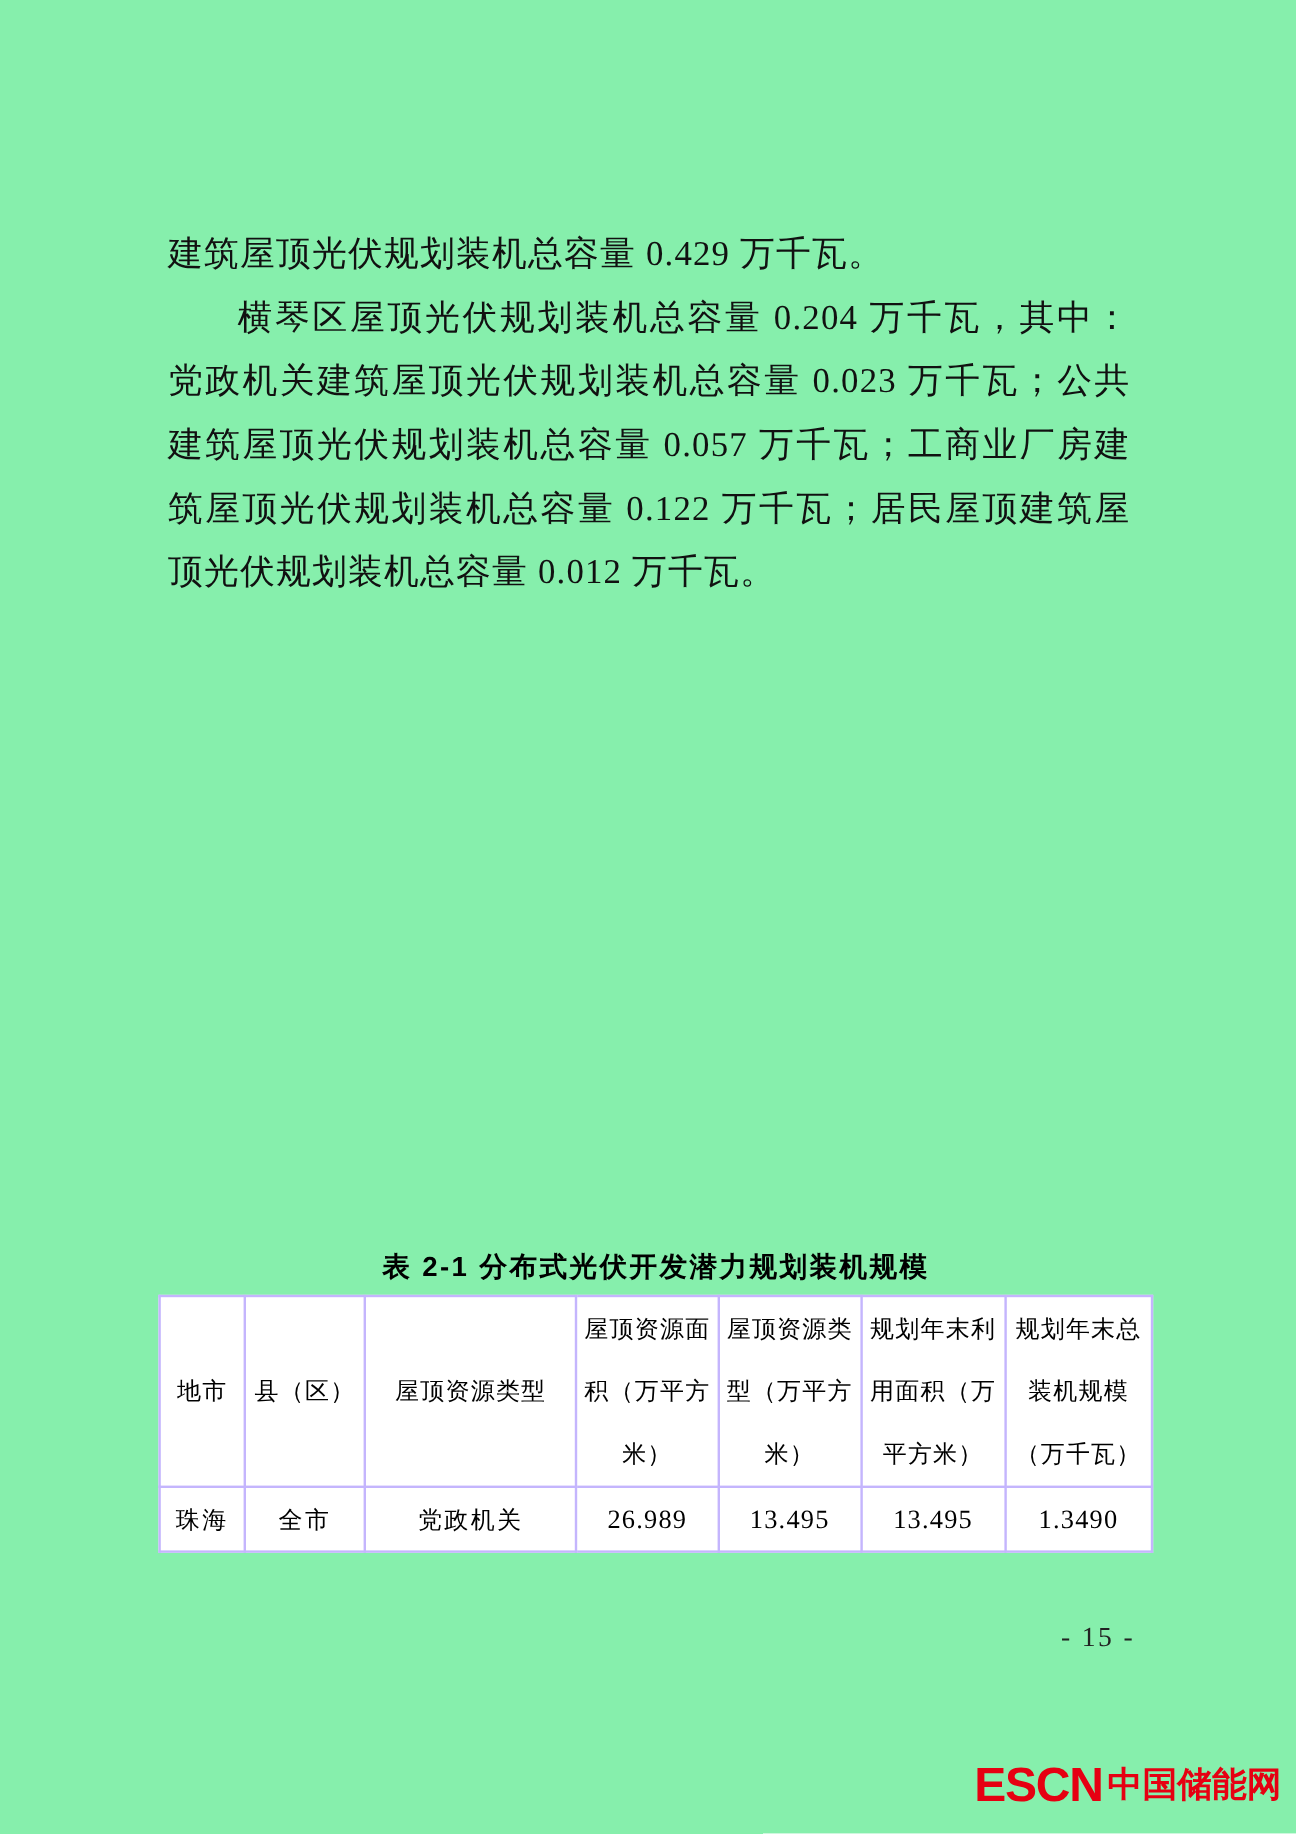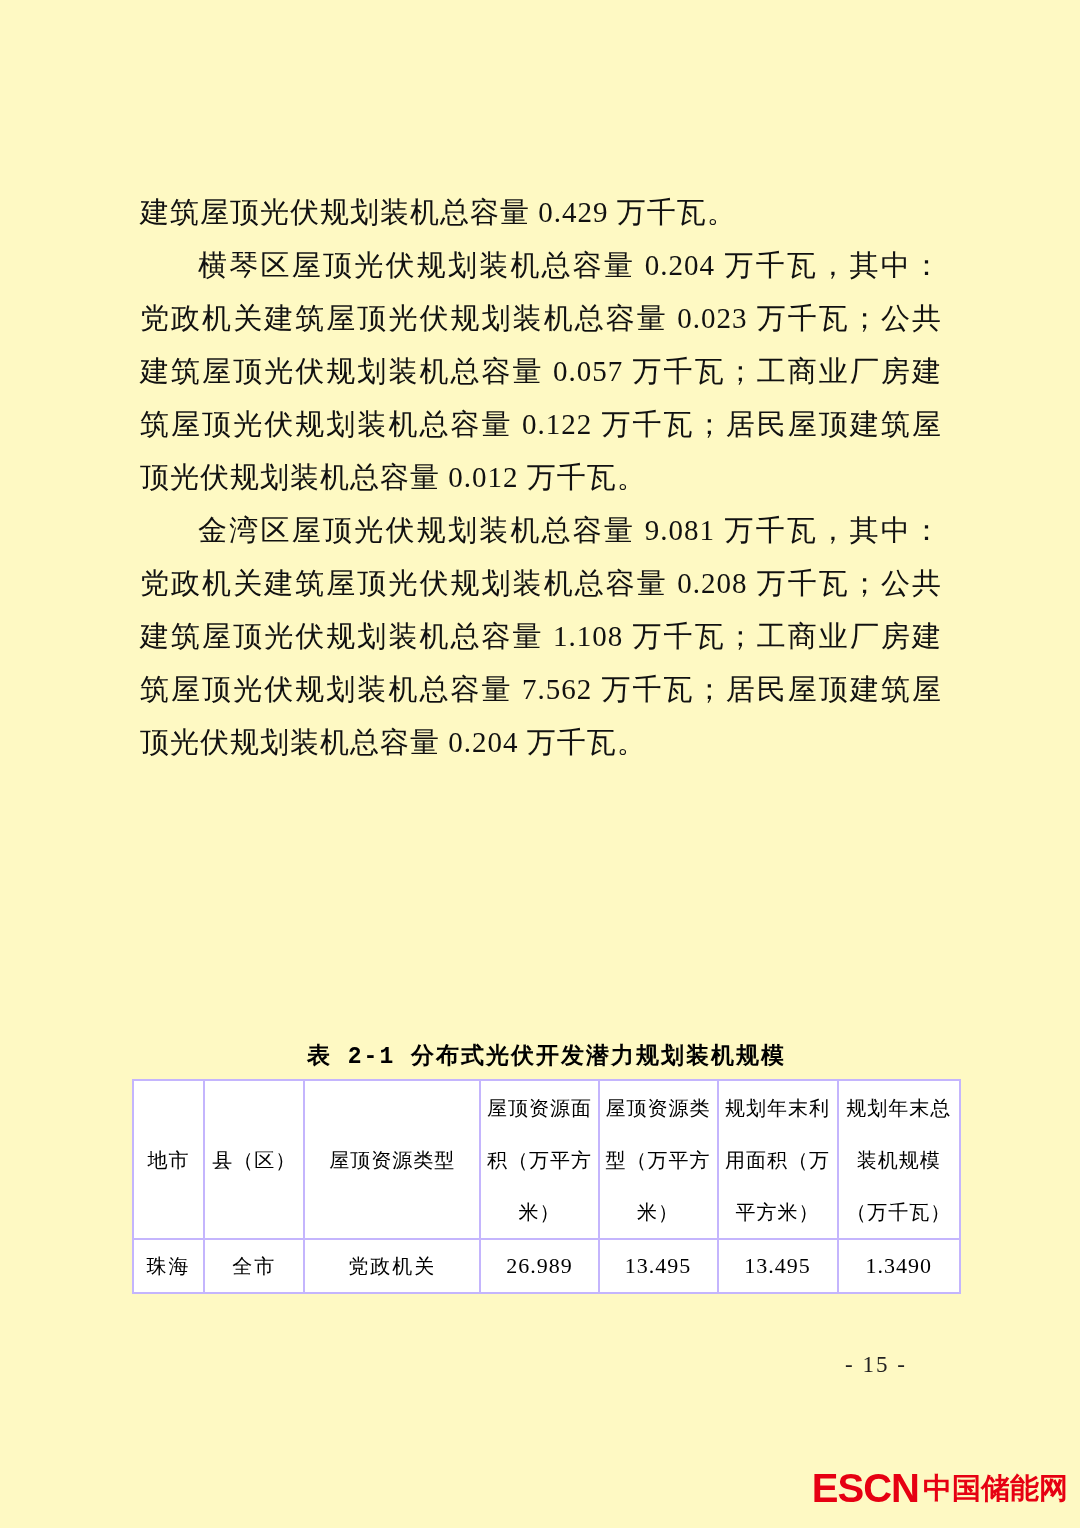--- a/index.html
+++ b/index.html
@@ -1,21 +1,21 @@
 <!DOCTYPE html>
 <html><head>
 <meta charset="utf-8">
 <style>
   html, body { margin: 0; padding: 0; background: #ffffff; }
 
   .page {
     position: relative;
     width: 1080px;
     height: 1528px;
-    background: #fef9c3;
+    background: #86efac;
     overflow: hidden;
     font-family: "Liberation Serif", "DejaVu Serif", serif;
     color: #111111;
   }
 
   
   .body-text {
     position: absolute;
     left: 140px;
     top: 186px;
@@ -31,21 +31,21 @@
   }
   .body-text p.ind { text-indent: 2em; }
 
   
   .table-caption {
     position: absolute;
     left: 132px;
     top: 1040px;
     width: 829px;
     text-align: center;
-    font-family: Liberation Mono, monospace;
+    font-family: Liberation Sans, sans-serif;
     font-weight: bold;
     font-size: 23px;
     letter-spacing: 2px;
     color: #000000;
   }
 
   
   table.pv-table {
     position: absolute;
     left: 132px;
@@ -80,20 +80,21 @@
     font-family: "Liberation Serif", "DejaVu Serif", serif;
     letter-spacing: 1px;
   }
 
   
   .page-number {
     position: absolute;
     left: 845px;
     top: 1352px;
     width: 140px;
+    text-align: center;
     font-size: 23px;
     letter-spacing: 2px;
     color: #222222;
   }
 
   .escn-logo {
     position: absolute;
     top: 1468px;
     right: 12px;
     display: flex;
@@ -117,21 +118,20 @@
   }
 </style>
 </head>
 <body>
 
 <div class="page">
 
   <div class="body-text">
     <p>建筑屋顶光伏规划装机总容量 0.429 万千瓦。</p>
     <p class="ind">横琴区屋顶光伏规划装机总容量 0.204 万千瓦，其中：党政机关建筑屋顶光伏规划装机总容量 0.023 万千瓦；公共建筑屋顶光伏规划装机总容量 0.057 万千瓦；工商业厂房建筑屋顶光伏规划装机总容量 0.122 万千瓦；居民屋顶建筑屋顶光伏规划装机总容量 0.012 万千瓦。</p>
-    <p class="ind">金湾区屋顶光伏规划装机总容量 9.081 万千瓦，其中：党政机关建筑屋顶光伏规划装机总容量 0.208 万千瓦；公共建筑屋顶光伏规划装机总容量 1.108 万千瓦；工商业厂房建筑屋顶光伏规划装机总容量 7.562 万千瓦；居民屋顶建筑屋顶光伏规划装机总容量 0.204 万千瓦。</p>
   </div>
 
   <div class="table-caption">表 2-1  分布式光伏开发潜力规划装机规模</div>
 
   <table class="pv-table">
     <colgroup>
       <col style="width:8.6%">
       <col style="width:12.1%">
       <col style="width:21.3%">
       <col style="width:14.3%">

